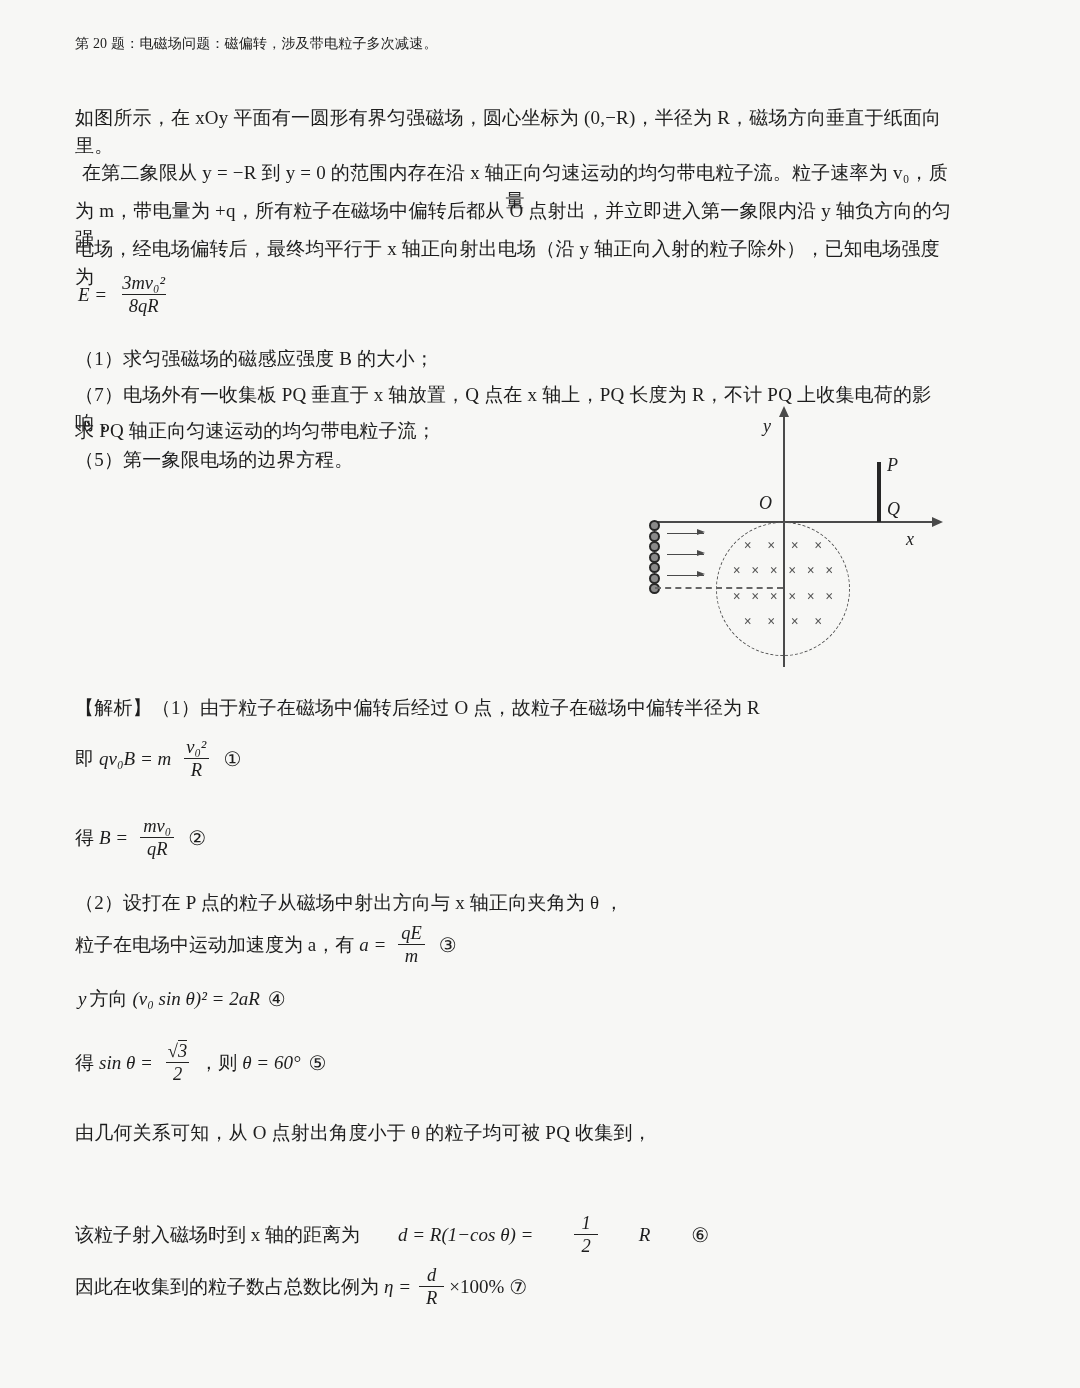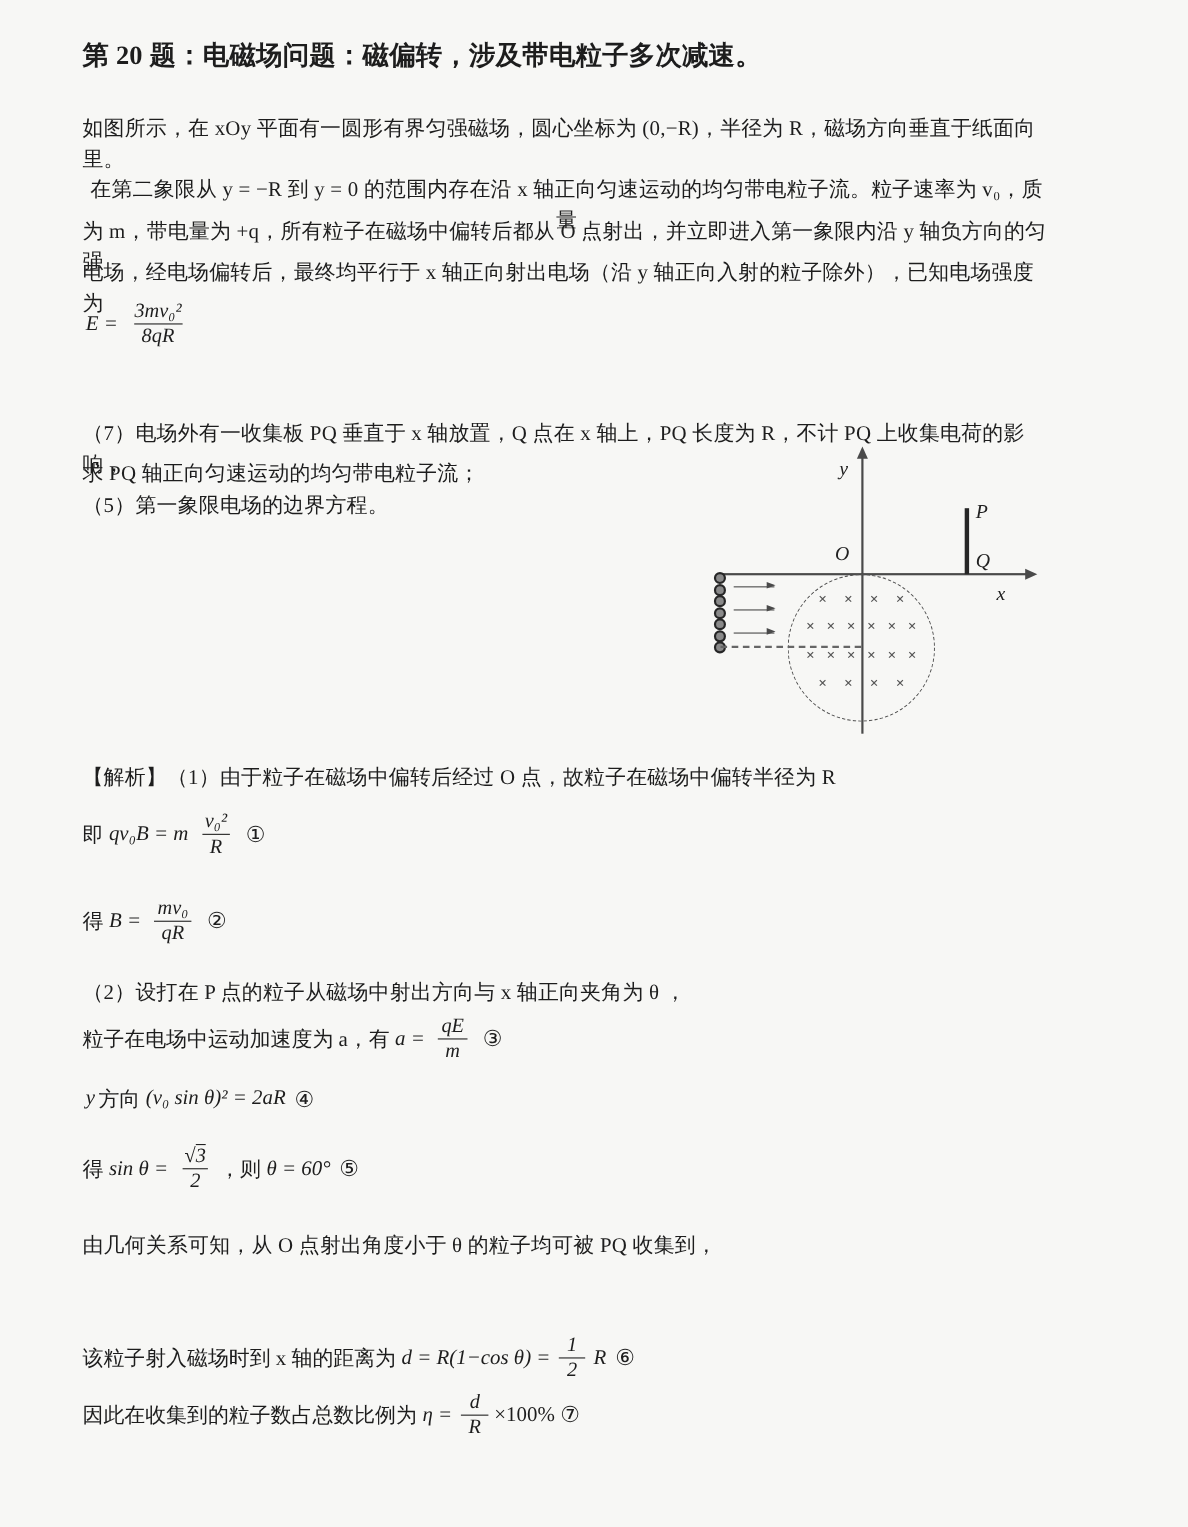--- a/index.html
+++ b/index.html
@@ -4,21 +4,21 @@
 <style>
   * { margin:0; padding:0; box-sizing:border-box; }
   html,body { background:#e9e9e9; }
   .page {
     position:relative; width:1080px; height:1388px;
     background:#f7f7f5; overflow:hidden;
     font-family:"Liberation Serif","DejaVu Serif",serif;
     color:#1d1d1d;
   }
   .line { position:absolute; left:75px; width:880px; font-size:19px; line-height:1.45; letter-spacing:.2px; }
-  .bold { font-weight:700; font-size:24px; }
+  .bold { font-weight:400; font-size:14px; }
   .eqline { position:absolute; left:75px; display:flex; align-items:center; font-size:19px; white-space:nowrap; }
   .mi { font-style:italic; font-family:"Liberation Serif","DejaVu Serif",serif; padding:0 3px; }
   .cn { padding-right:2px; }
   .frac { display:inline-flex; flex-direction:column; align-items:center; vertical-align:middle; margin:0 5px; font-style:italic; font-size:18.5px; line-height:1.2; }
   .frac .fnum { padding:0 7px; }
   .frac .fden { border-top:1.6px solid #222; padding:0 7px; }
   .vinc { border-top:1.5px solid #222; font-style:italic; }
   .tag { font-style:normal; font-size:20px; padding-left:5px; }
   
   .diagram { position:absolute; left:620px; top:405px; width:335px; height:270px; }
@@ -53,20 +53,21 @@
   <div class="line" style="top:197px;">为 m，带电量为 +q，所有粒子在磁场中偏转后都从 O 点射出，并立即进入第一象限内沿 y 轴负方向的匀强</div>
 
   <div class="eqline" style="top:272px;">
     <span class="mi">E =</span>
     <span class="frac">
       <span class="fnum">3mv₀²</span>
       <span class="fden">8qR</span>
     </span>
   </div>
 
+  <div class="line" style="top:345px;">（1）求匀强磁场的磁感应强度 B 的大小；</div>
   <div class="line" style="top:381px;">（7）电场外有一收集板 PQ 垂直于 x 轴放置，Q 点在 x 轴上，PQ 长度为 R，不计 PQ 上收集电荷的影响，</div>
   <div class="line" style="top:417px;">求 PQ 轴正向匀速运动的均匀带电粒子流；</div>
   <div class="line" style="top:446px;">（5）第一象限电场的边界方程。</div>
 
   <div class="diagram">
     <div class="dg-abs yarrow"></div>
     <div class="dg-abs axis yaxis"></div>
     <div class="dg-abs axis xaxis"></div>
     <div class="dg-abs xarrow"></div>
 
@@ -147,21 +148,21 @@
       <span class="fnum"><span>√</span><span class="vinc">3</span></span>
       <span class="fden">2</span>
     </span>
     <span class="cn">，则</span>
     <span class="mi">θ = 60°</span>
     <span class="tag">⑤</span>
   </div>
 
   <div class="line" style="top:1119px;">由几何关系可知，从 O 点射出角度小于 θ 的粒子均可被 PQ 收集到，</div>
 
-  <div class="eqline" style="top:1212px;">
+  <div class="eqline" style="top:1212px;gap:33px;">
     <span class="cn">该粒子射入磁场时到 x 轴的距离为</span>
     <span class="mi">d = R(1−cos θ) =</span>
     <span class="frac">
       <span class="fnum">1</span>
       <span class="fden">2</span>
     </span>
     <span class="mi">R</span>
     <span class="tag">⑥</span>
   </div>
 

